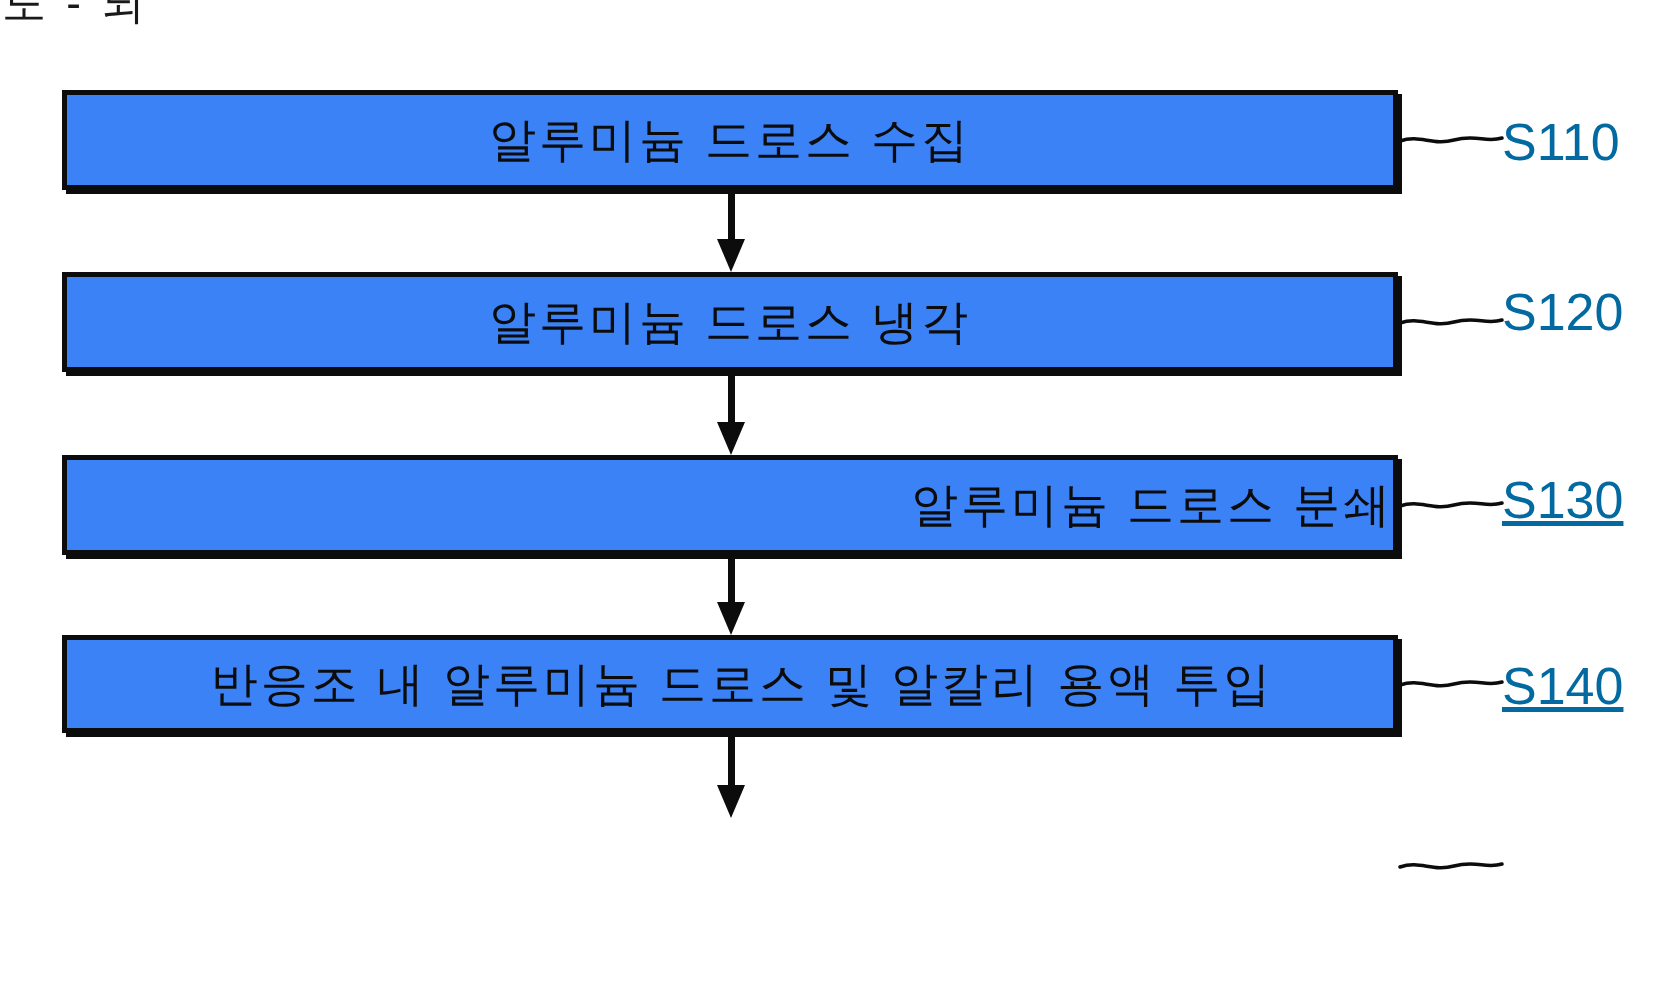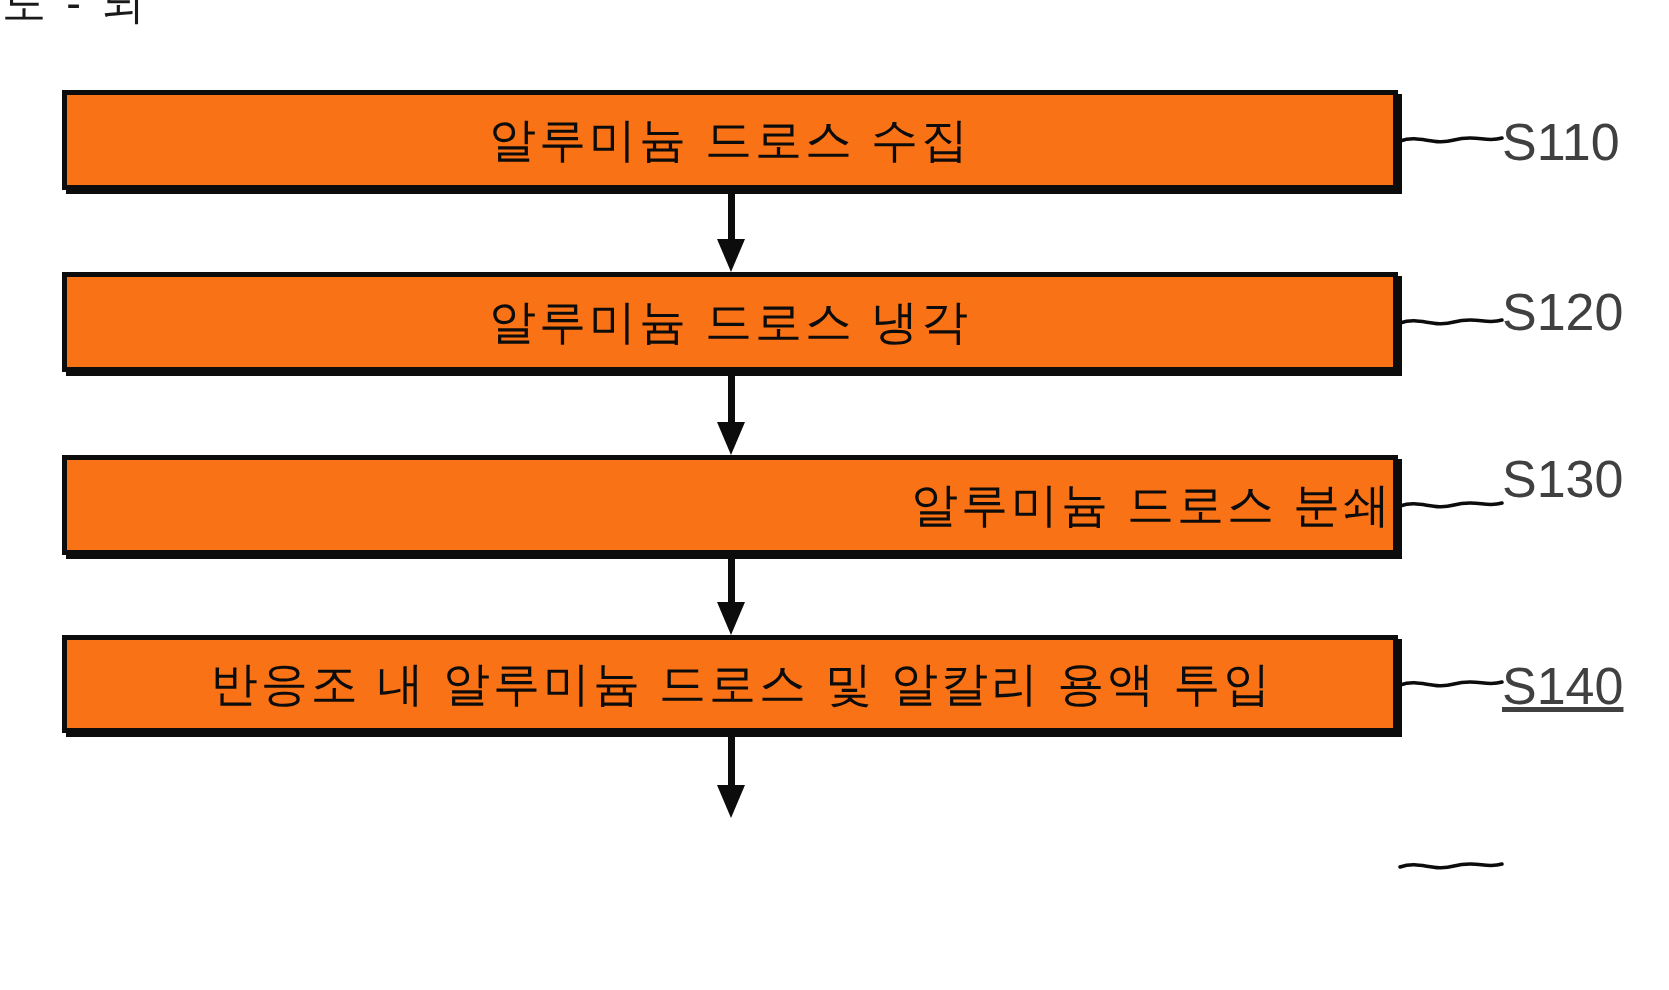--- a/index.html
+++ b/index.html
@@ -28,21 +28,21 @@
   }
   
   .step-box {
     position: absolute;
     left: 62px;
     width: 1336px;
     height: 100px;
     box-sizing: border-box;
     border: 5px solid #0c0c0c;
     box-shadow: 4px 4px 0 #0c0c0c;
-    background: #f97316;
+    background: #3b82f6;
     display: flex;
     align-items: center;
     justify-content: center;
   }
   .step-box .step-text {
     font-size: 47px;
     letter-spacing: 3px;
     color: #0c0c0c;
     white-space: nowrap;
   }
@@ -80,21 +80,21 @@
     stroke: #0c0c0c;
     stroke-width: 3.5px;
     stroke-linecap: round;
   }
   
   .step-code {
     position: absolute;
     left: 1502px;
     transform: translateY(-50%);
     font-size: 52px;
-    color: #404040;
+    color: #0369a1;
     white-space: nowrap;
   }
 </style>
 </head>
 <body>
 
 <div class="page">
 
   <div class="clipped-note">도 - 되</div>
 
@@ -121,21 +121,21 @@
     <div class="stem"></div>
     <div class="head"></div>
   </div>
 
   <div class="step-box" style="top:455px;justify-content:flex-end;">
     <span class="step-text">알루미늄 드로스 분쇄</span>
   </div>
   <svg class="connector" style="top:494px;" viewBox="0 0 106 24">
     <path d="M2,12 C 22,5 34,17 56,11 S 88,14 104,9"></path>
   </svg>
-  <div class="step-code" style="top:479px;">S130</div>
+  <div class="step-code" style="top:500px;text-decoration:underline;">S130</div>
   <div class="flow-arrow" style="top:555px; height:80px;">
     <div class="stem"></div>
     <div class="head"></div>
   </div>
 
   <div class="step-box" style="top:635px; height:98px;padding-left:24px;">
     <span class="step-text">반응조 내 알루미늄 드로스 및 알칼리 용액 투입</span>
   </div>
   <svg class="connector" style="top:673px;" viewBox="0 0 106 24">
     <path d="M2,12 C 22,5 34,17 56,11 S 88,14 104,9"></path>

